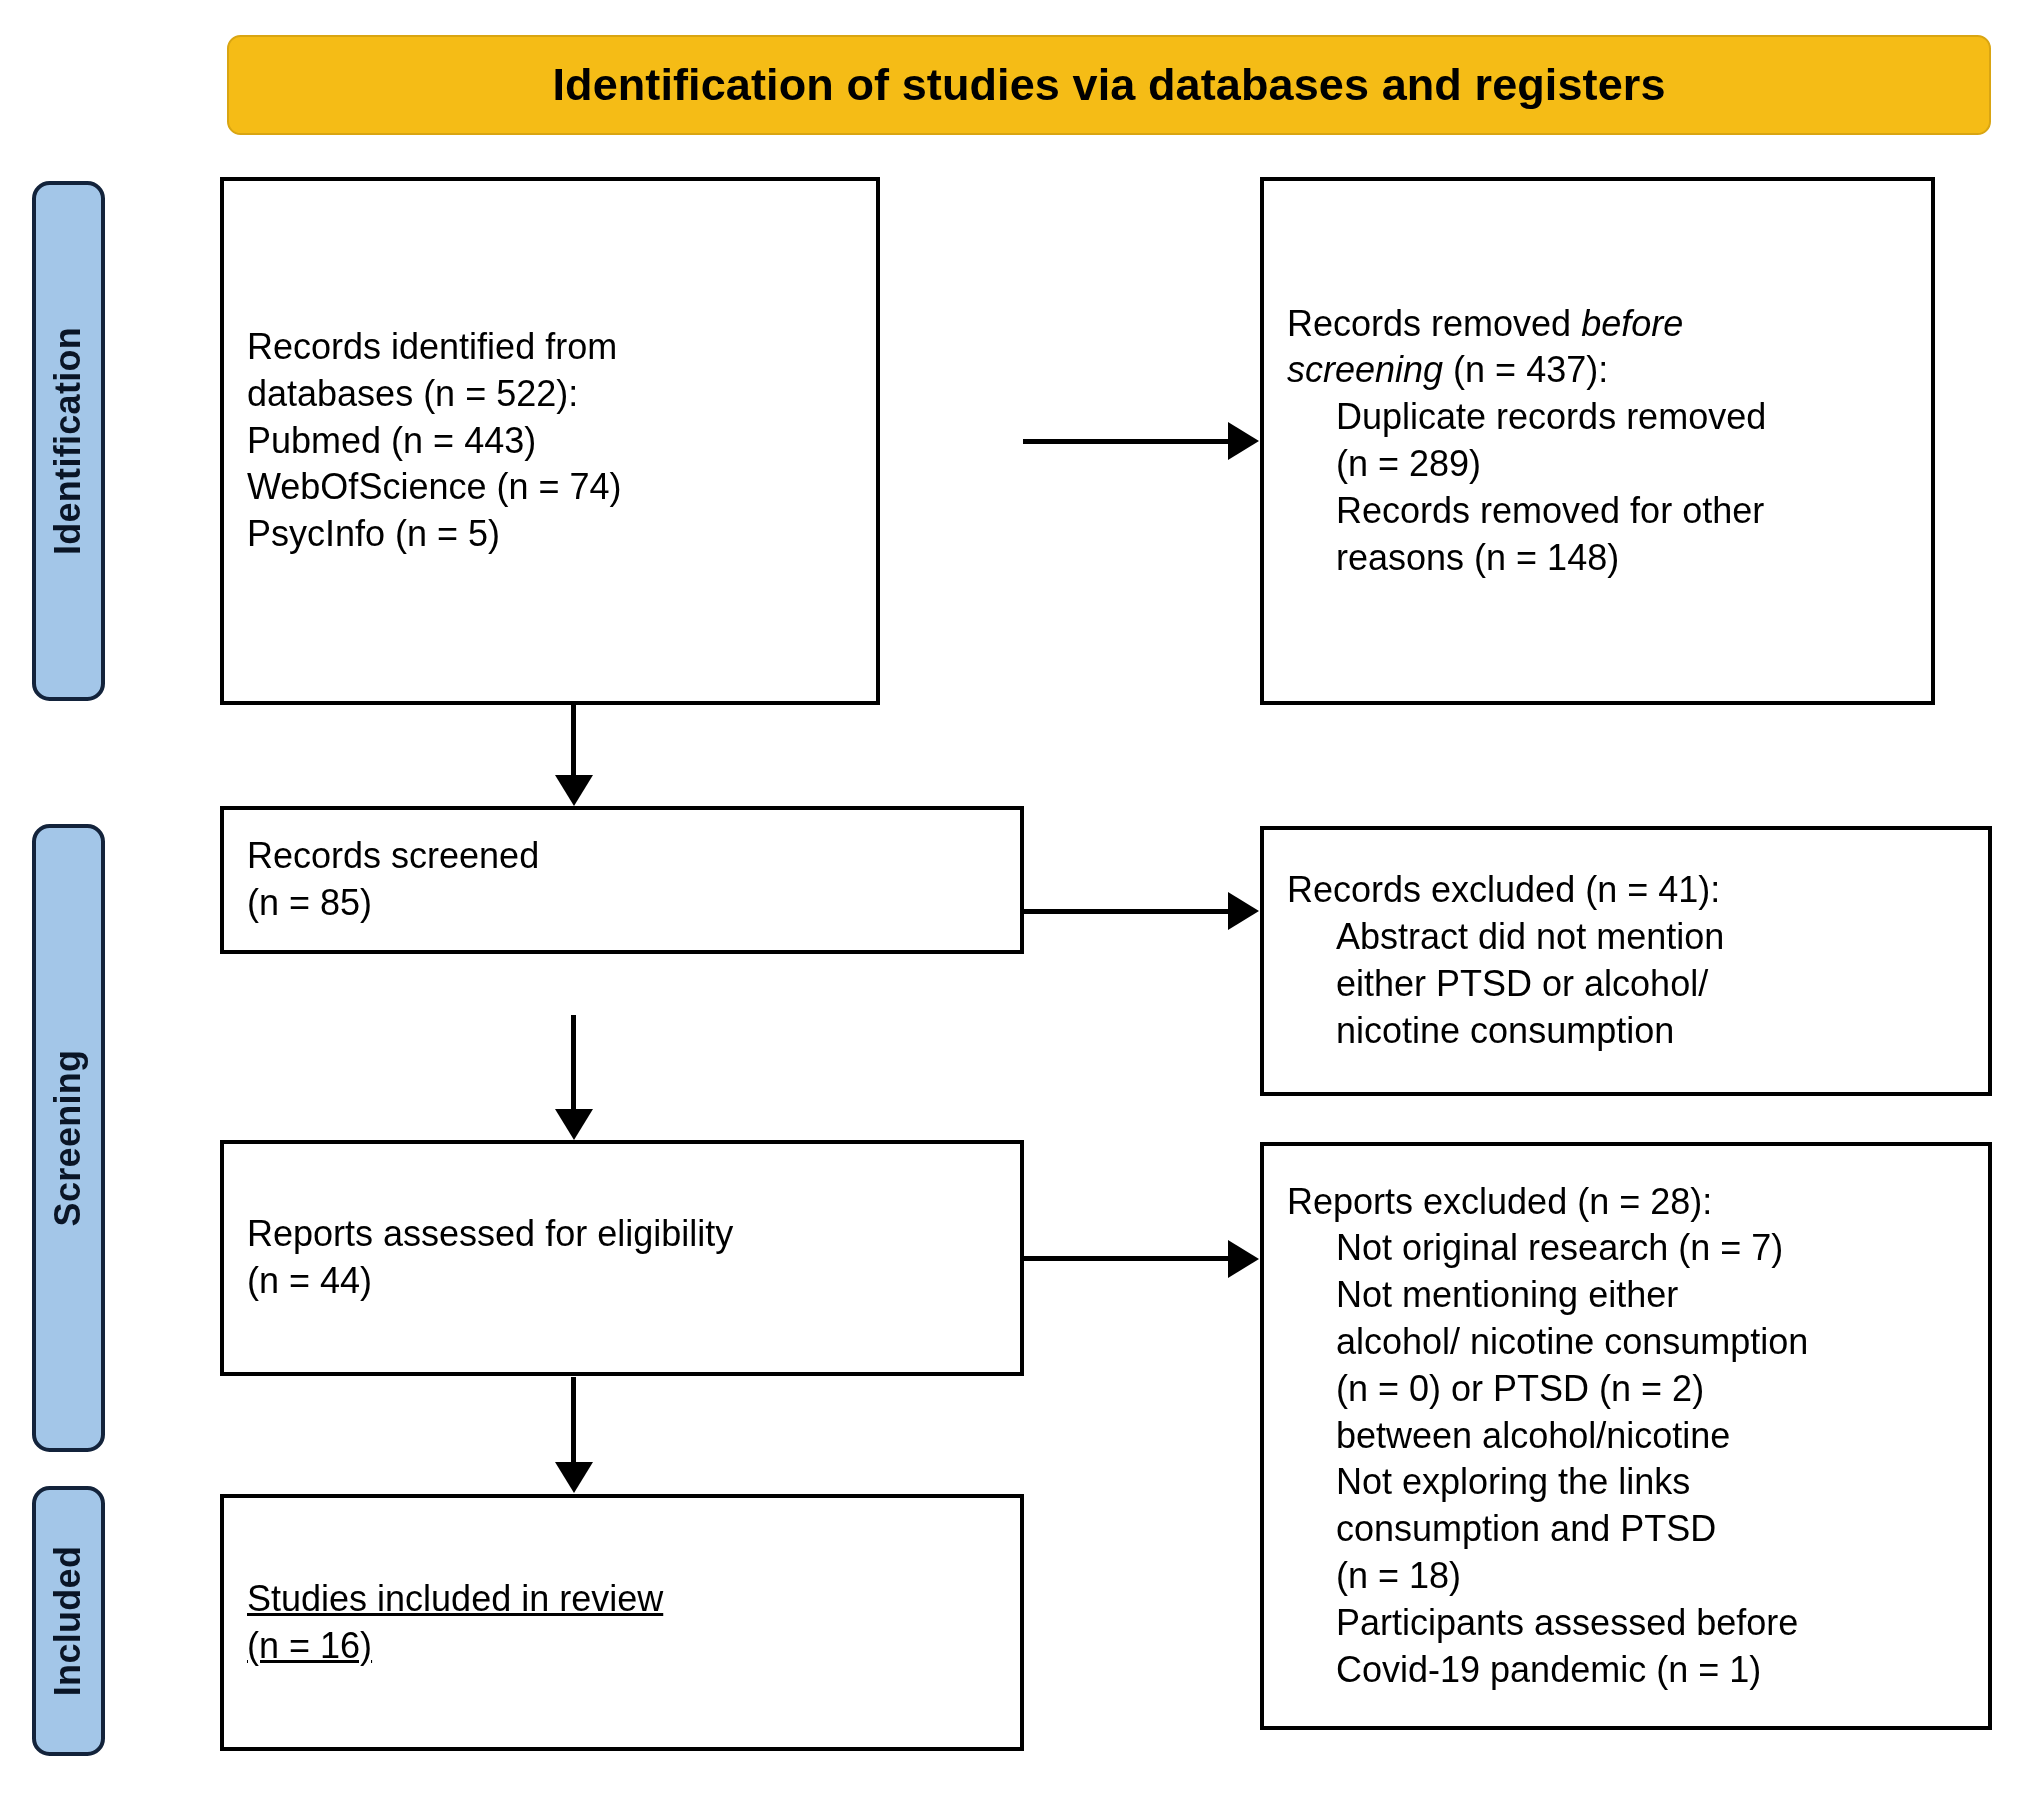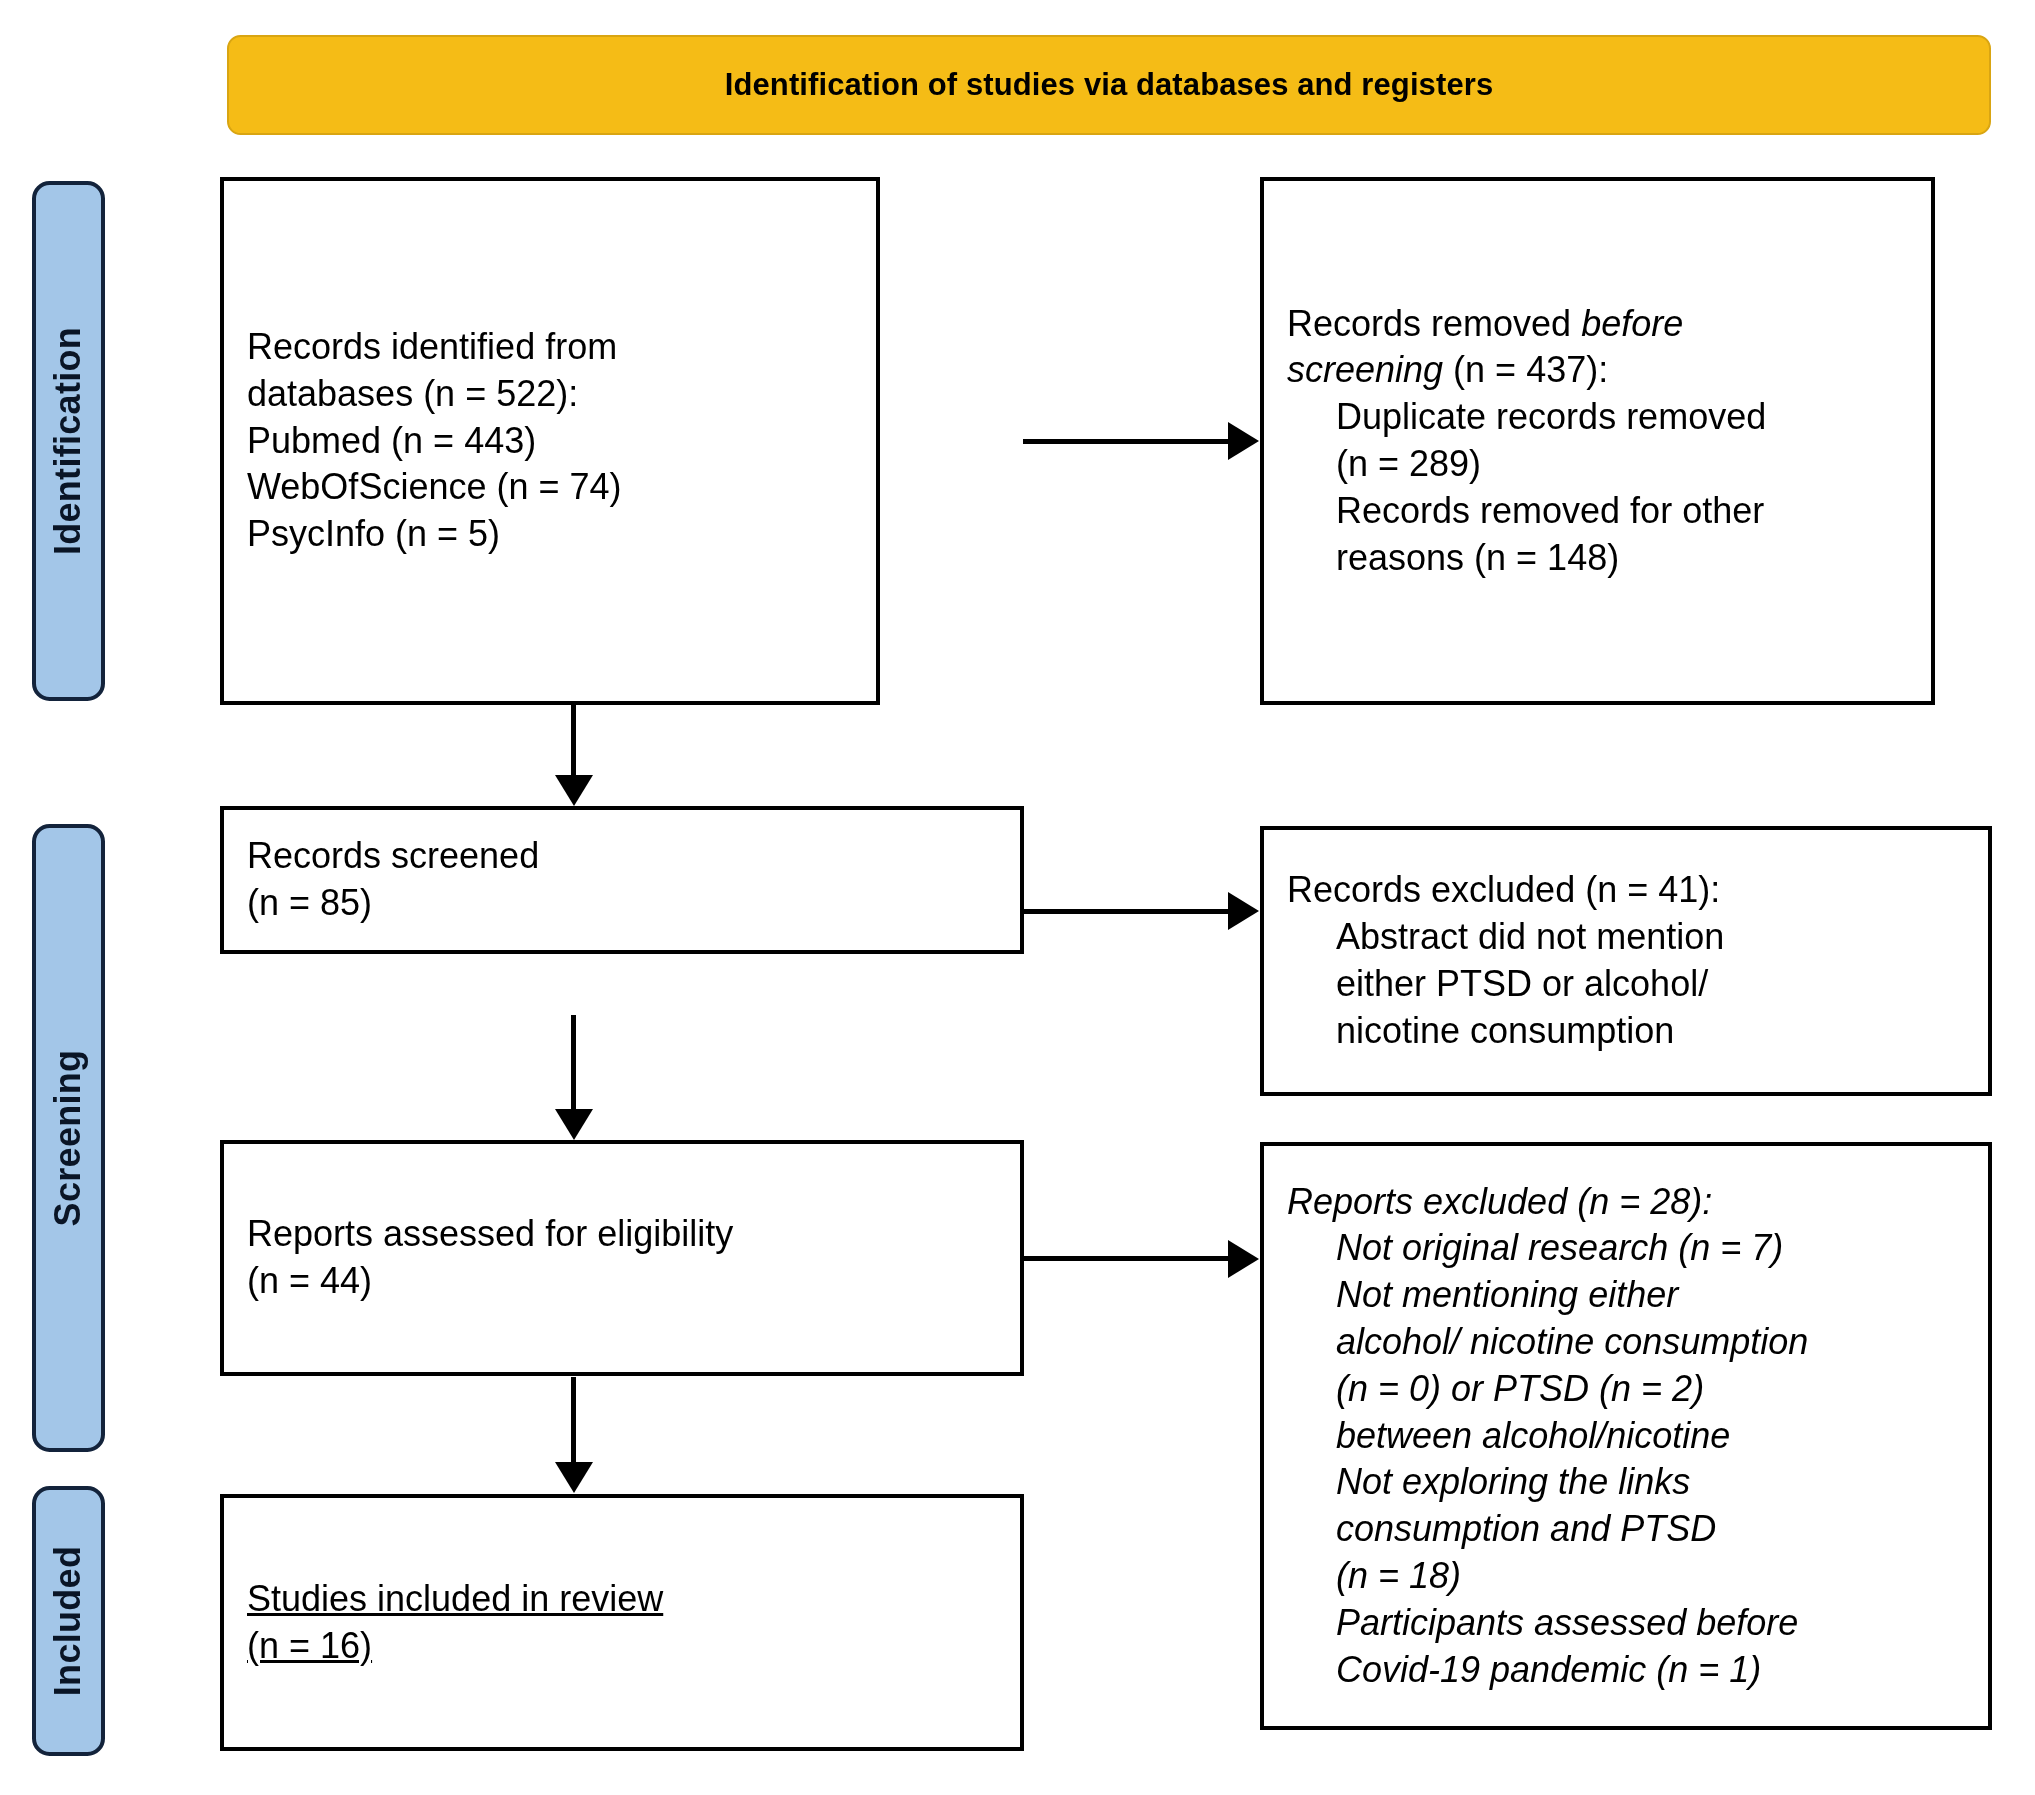--- a/index.html
+++ b/index.html
@@ -30,21 +30,21 @@
     height: 100px;
     background: #F5BC16;
     border: 2.7px solid #D9A512;
     border-radius: 13.5px;
     box-sizing: border-box;
     display: flex;
     align-items: center;
     justify-content: center;
   }
   .header-banner-text {
-    font-size: 31px;
+    font-size: 45px;
     font-weight: bold;
     color: #000000;
     letter-spacing: 0.1px;
     text-align: center;
   }
 
   
   .stage-tab {
     position: absolute;
     background: #A3C6E8;
@@ -88,21 +88,21 @@
     white-space: pre-wrap;
   }
   .flow-line.indent { padding-left: 49px; }
   .flow-line .em { font-style: italic; }
 
   #box-identified         { left: 220px;  top: 177px;  width: 660px; height: 528px; }
   #box-removed            { left: 1260px; top: 177px;  width: 675px; height: 528px; }
   #box-screened           { left: 220px;  top: 806px; width: 804px; height: 148px; }
   #box-records-excluded   { left: 1260px; top: 794px; width: 732px; height: 270px; margin-top: 32px; }
   #box-eligibility        { left: 220px;  top: 1140px; width: 804px; height: 236px; }
-  #box-reports-excluded   { left: 1260px; top: 1142px; width: 732px; height: 588px; font-style: italic; }
+  #box-reports-excluded   { left: 1260px; top: 1142px; width: 732px; height: 588px; }
   #box-included           { left: 220px;  top: 1494px; width: 804px; height: 257px; text-decoration: underline; }
 
   #box-included .flow-box-inner,
   #box-screened .flow-box-inner,
   #box-eligibility .flow-box-inner { }
 
   
   .conn-h {
     position: absolute;
     height: 4.7px;

